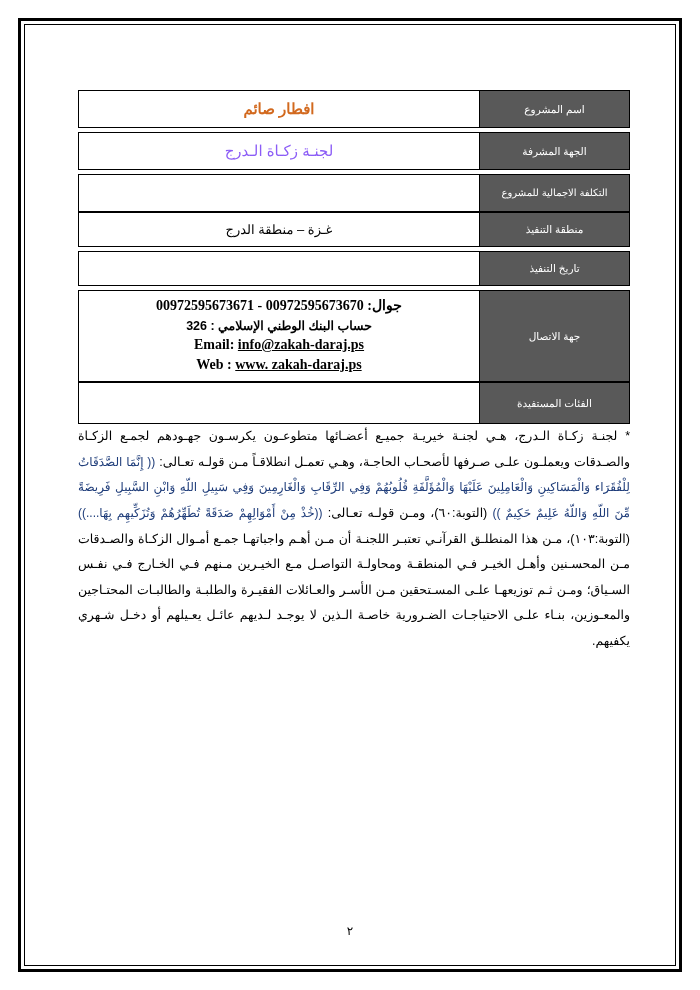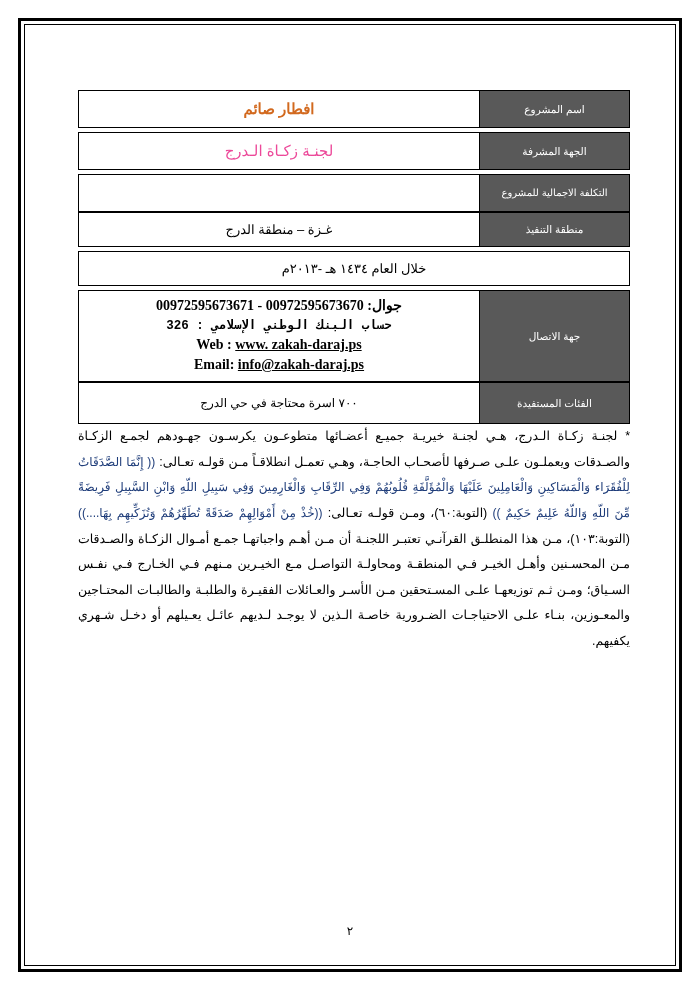--- a/index.html
+++ b/index.html
@@ -109,21 +109,21 @@
 
   .val-project-name {
     font-size: 15px;
     font-weight: bold;
     color: #D2691E;
     font-family: "Liberation Sans", sans-serif;
     letter-spacing: 0.5px;
   }
   .val-org {
     font-size: 15px;
-    color: #ec4899;
+    color: #8b5cf6;
     letter-spacing: 2px;
   }
   .val-cost {
     font-size: 16px;
     font-weight: bold;
     font-family: "Liberation Serif", serif;
   }
   .val-area {
     font-size: 13px;
     letter-spacing: 0.5px;
@@ -146,21 +146,21 @@
     font-size: 13.5px;
     font-weight: bold;
     color: #000000;
     white-space: nowrap;
   }
   .contact-line.phones {
     font-family: "Liberation Serif", serif;
     font-size: 14px;
   }
   .contact-line.bank {
-    font-family: Liberation Mono, monospace;
+    font-family: Liberation Sans, sans-serif;
     font-size: 12.5px;
   }
   .contact-line.mail,
   .contact-line.web {
     font-family: "Liberation Serif", serif;
     font-size: 14px;
     direction: ltr;
   }
   .link-underline {
     text-decoration: underline;
@@ -224,46 +224,41 @@
     </div>
 
     <div class="row row-area">
       <div class="cell-label">منطقة التنفيذ</div>
       <div class="cell-value">
         <span class="val-area">غـزة – منطقة الدرج</span>
       </div>
     </div>
 
     <div class="row row-date gap">
-      <div class="cell-value">
-        <span class="val-date">خلال العام ١٤٣٤ هـ -٢٠١٣م</span>
-      </div>
+      <div class="cell-label">تاريخ التنفيذ</div>
     </div>
 
     <div class="row row-contact gap">
       <div class="cell-label">جهة الاتصال</div>
       <div class="cell-value">
         <div class="contact-block">
           <div class="contact-line phones">جوال: 00972595673670 - 00972595673671</div>
           <div class="contact-line bank">حساب البنك الوطني الإسلامي : 326</div>
+          <div class="contact-line mail">
+            <span>Email</span><span>: </span><span class="link-underline">info@zakah-daraj.ps</span>
+          </div>
           <div class="contact-line web">
             <span>Web</span><span> : </span><span class="link-underline">www. zakah-daraj.ps</span>
           </div>
-          <div class="contact-line mail">
-            <span>Email</span><span>: </span><span class="link-underline">info@zakah-daraj.ps</span>
-          </div>
         </div>
       </div>
     </div>
 
     <div class="row row-benef">
       <div class="cell-label">الفئات المستفيدة</div>
-      <div class="cell-value">
-        <span class="val-benef">٧٠٠ اسرة محتاجة في حي الدرج</span>
-      </div>
     </div>
 
   </div>
 
   <div class="body-text"><span>* لجنـة زكـاة الـدرج، هـي لجنـة خيريـة جميـع أعضـائها متطوعـون يكرسـون جهـودهم لجمـع الزكـاة والصـدقات ويعملـون علـى صـرفها لأصحـاب الحاجـة، وهـي تعمـل انطلاقـاً مـن قولـه تعـالى: </span><span class="verse">(( إِنَّمَا الصَّدَقَاتُ لِلْفُقَرَاء وَالْمَسَاكِينِ وَالْعَامِلِينَ عَلَيْهَا وَالْمُؤَلَّفَةِ قُلُوبُهُمْ وَفِي الرِّقَابِ وَالْغَارِمِينَ وَفِي سَبِيلِ اللّهِ وَابْنِ السَّبِيلِ فَرِيضَةً مِّنَ اللّهِ وَاللّهُ عَلِيمٌ حَكِيمٌ ))</span><span> (التوبة:٦٠)، ومـن قولـه تعـالى: </span><span class="verse">((خُذْ مِنْ أَمْوَالِهِمْ صَدَقَةً تُطَهِّرُهُمْ وَتُزَكِّيهِم بِهَا....))</span><span> (التوبة:١٠٣)، مـن هذا المنطلـق القرآنـي تعتبـر اللجنـة أن مـن أهـم واجباتهـا جمـع أمـوال الزكـاة والصـدقات مـن المحسـنين وأهـل الخيـر فـي المنطقـة ومحاولـة التواصـل مـع الخيـرين مـنهم فـي الخـارج فـي نفـس السـياق؛ ومـن ثـم توزيعهـا علـى المسـتحقين مـن الأسـر والعـائلات الفقيـرة والطلبـة والطالبـات المحتـاجين والمعـوزين، بنـاء علـى الاحتياجـات الضـرورية خاصـة الـذين لا يوجـد لـديهم عائـل يعـيلهم أو دخـل شـهري يكفيهم.</span></div>
 
   <div class="page-number">٢</div>
 
 </div>
 

